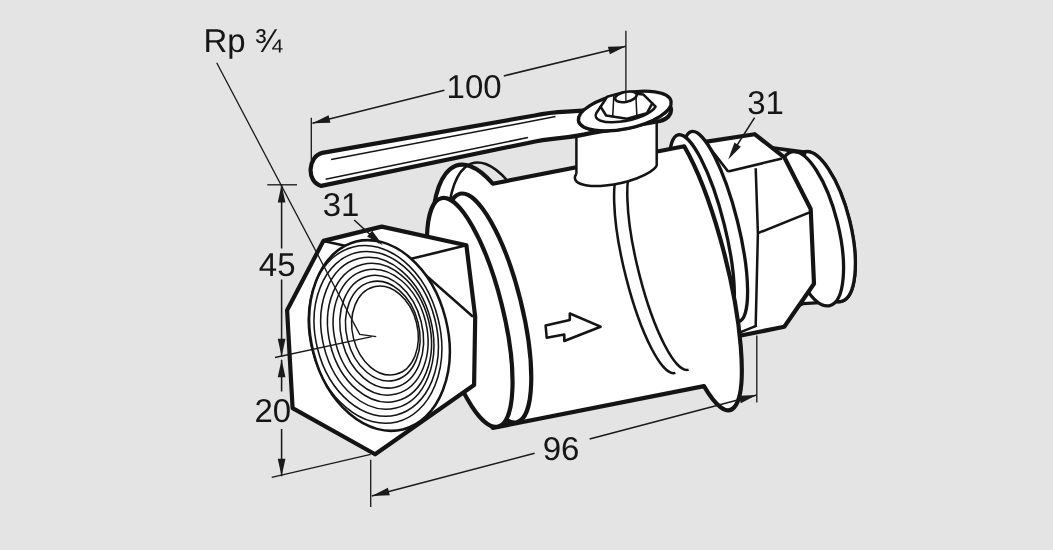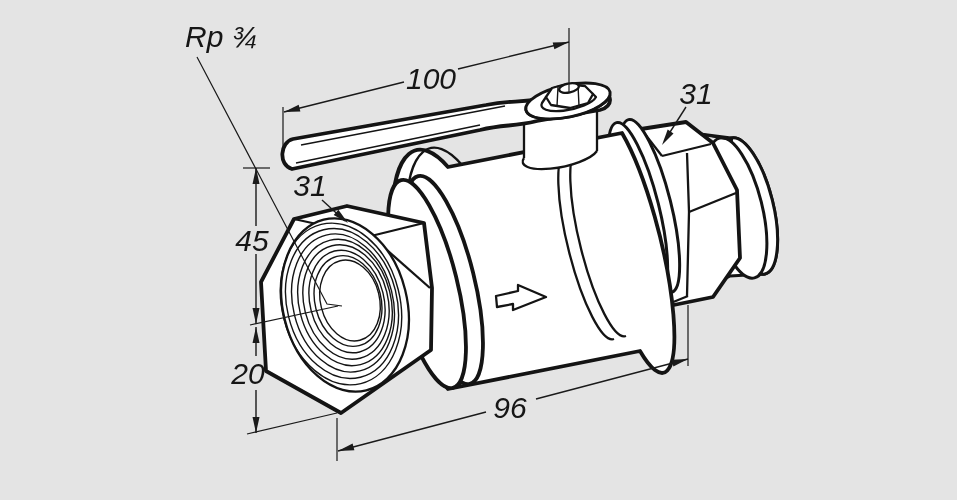--- a/index.html
+++ b/index.html
@@ -2,21 +2,21 @@
 <html><head>
 <meta charset="utf-8">
 <style>
   html,body{margin:0;padding:0;}
   body{
     width:957px;height:500px;
     background:#e4e4e4;
     font-family:"Liberation Sans", sans-serif;
     overflow:hidden;
   }
-  .stage{position:relative;width:957px;height:500px;font-style:italic;}
+  .stage{position:relative;width:957px;height:500px;}
   svg{position:absolute;left:0;top:0;}
   .ol   {fill:#ffffff;stroke:#141414;stroke-width:3.8;stroke-linejoin:round;}
   .ol2  {fill:#ffffff;stroke:#141414;stroke-width:3;stroke-linejoin:round;}
   .med  {fill:none;stroke:#141414;stroke-width:2.3;stroke-linejoin:round;}
   .med2 {fill:#ffffff;stroke:#141414;stroke-width:2.3;stroke-linejoin:round;}
   .thin {fill:none;stroke:#141414;stroke-width:1.4;}
   .dim  {fill:none;stroke:#1a1a1a;stroke-width:1.4;}
   .dimx {fill:none;stroke:#1a1a1a;stroke-width:1.2;}
   .ah   {fill:#1a1a1a;stroke:none;}
   .txt  {font-family:"Liberation Sans", sans-serif;font-size:30px;fill:#161616;}

